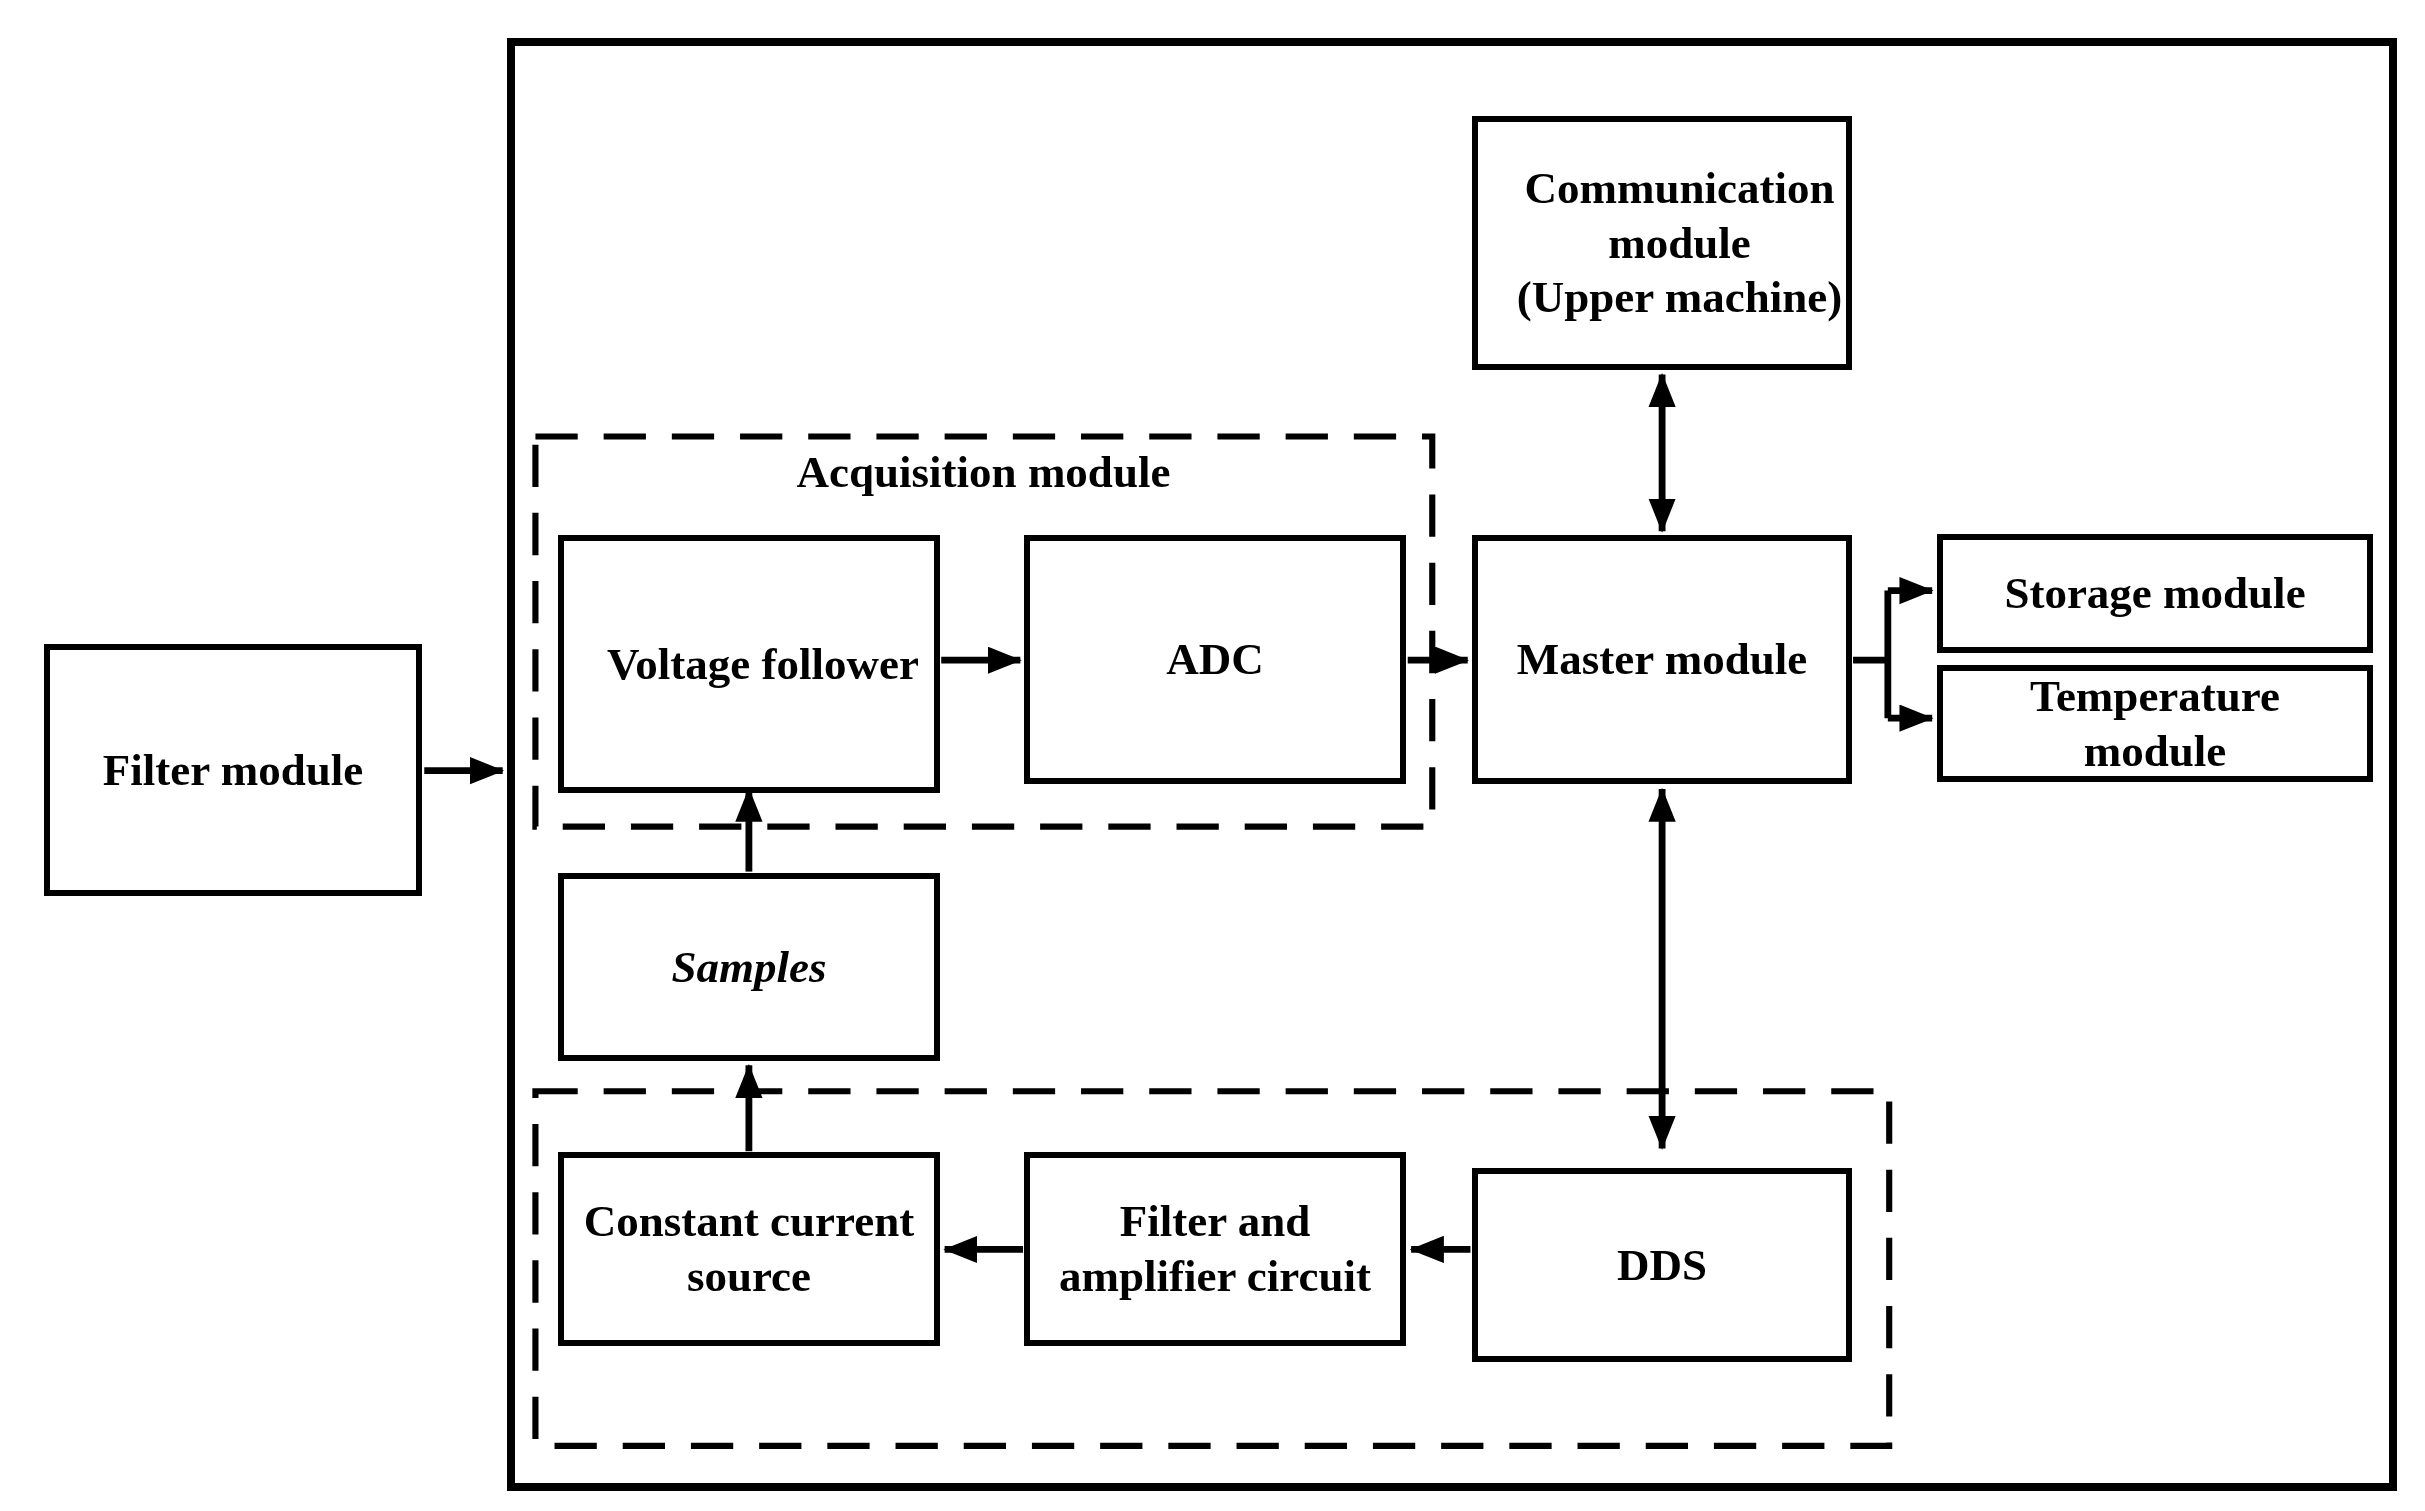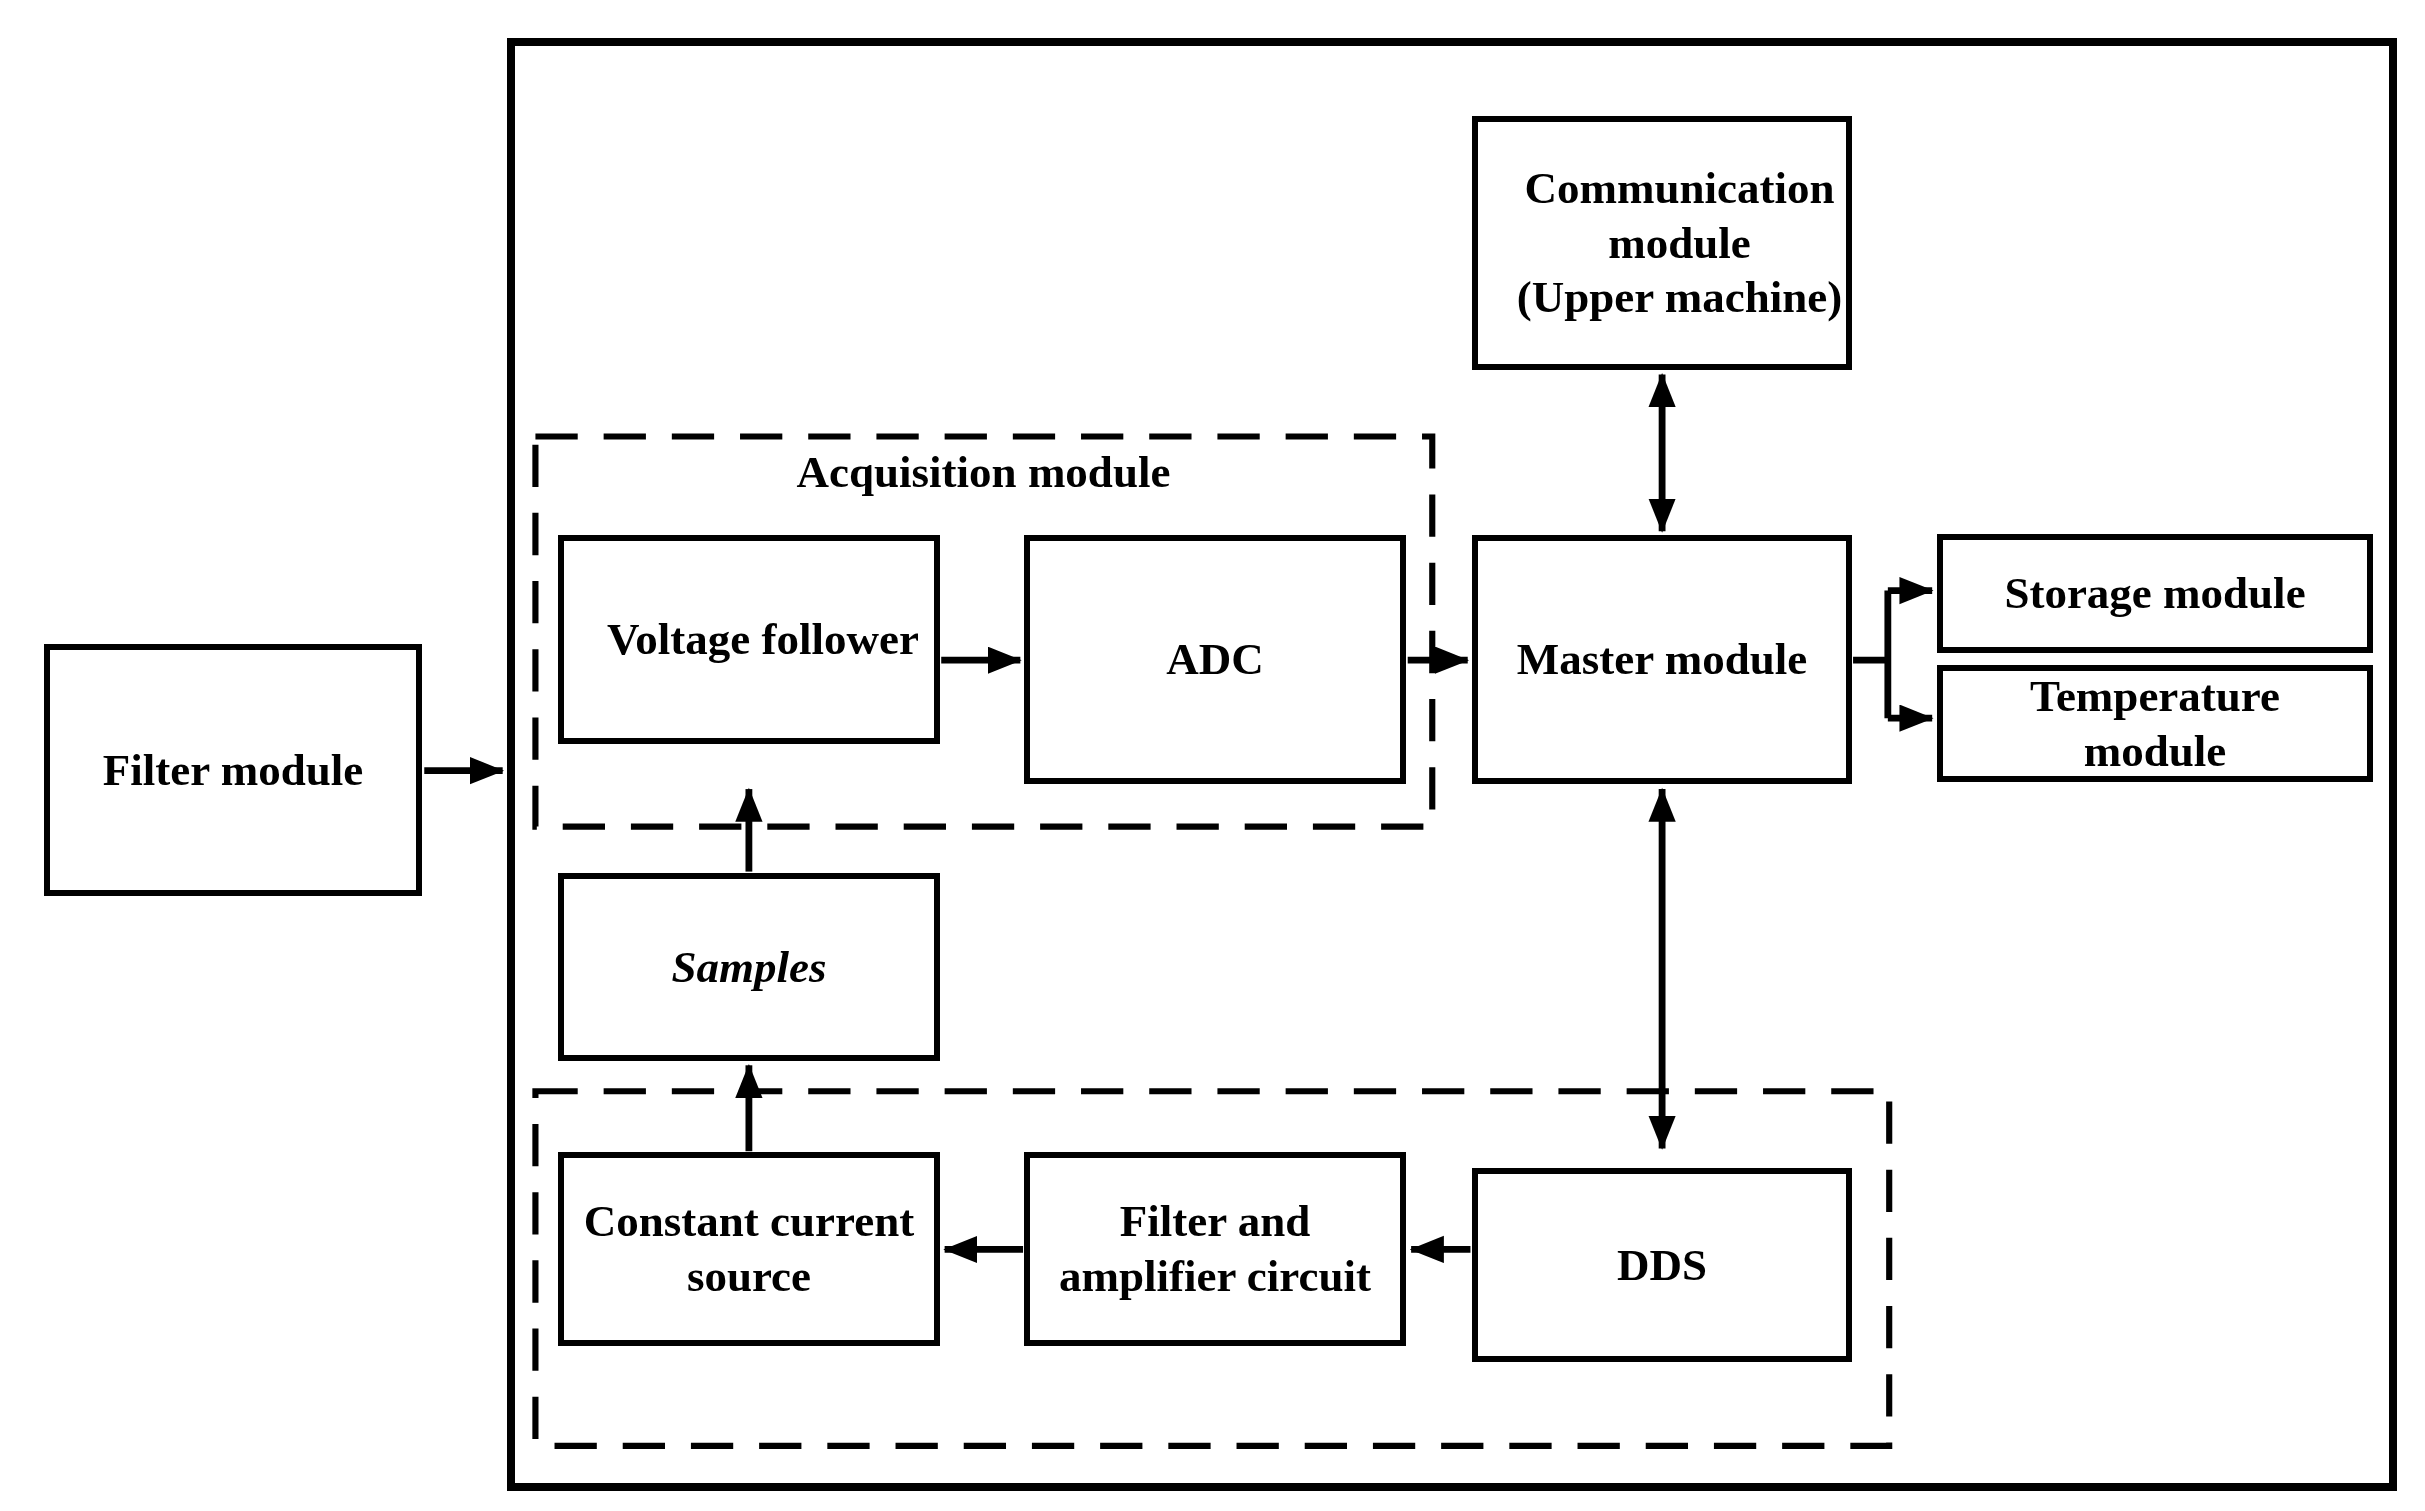--- a/index.html
+++ b/index.html
@@ -94,21 +94,21 @@
   <div class="outer-box" style="left:507px; top:38px; width:1890px; height:1453px;"></div>
 
   <div class="glabel" style="left:535px; top:445px; width:897px;">Acquisition module</div>
 
   <div class="box" style="left:44px; top:644px; width:378px; height:252px;">Filter module</div>
 
   <div class="box" style="left:1472px; top:116px; width:380px; height:254px;padding-left:35px;">Communication
 module
 (Upper machine)</div>
 
-  <div class="box" style="left:558px; top:535px; width:382px; height:209px;padding-left:28px;">Voltage follower</div>
+  <div class="box" style="left:558px; top:535px; width:382px; height:258px;padding-left:28px;">Voltage follower</div>
 
   <div class="box" style="left:1024px; top:535px; width:382px; height:249px;">ADC</div>
 
   <div class="box" style="left:1472px; top:535px; width:380px; height:249px;">Master module</div>
 
   <div class="box" style="left:1937px; top:534px; width:436px; height:119px;">Storage module</div>
 
   <div class="box" style="left:1937px; top:665px; width:436px; height:117px;">Temperature
 module</div>
 

